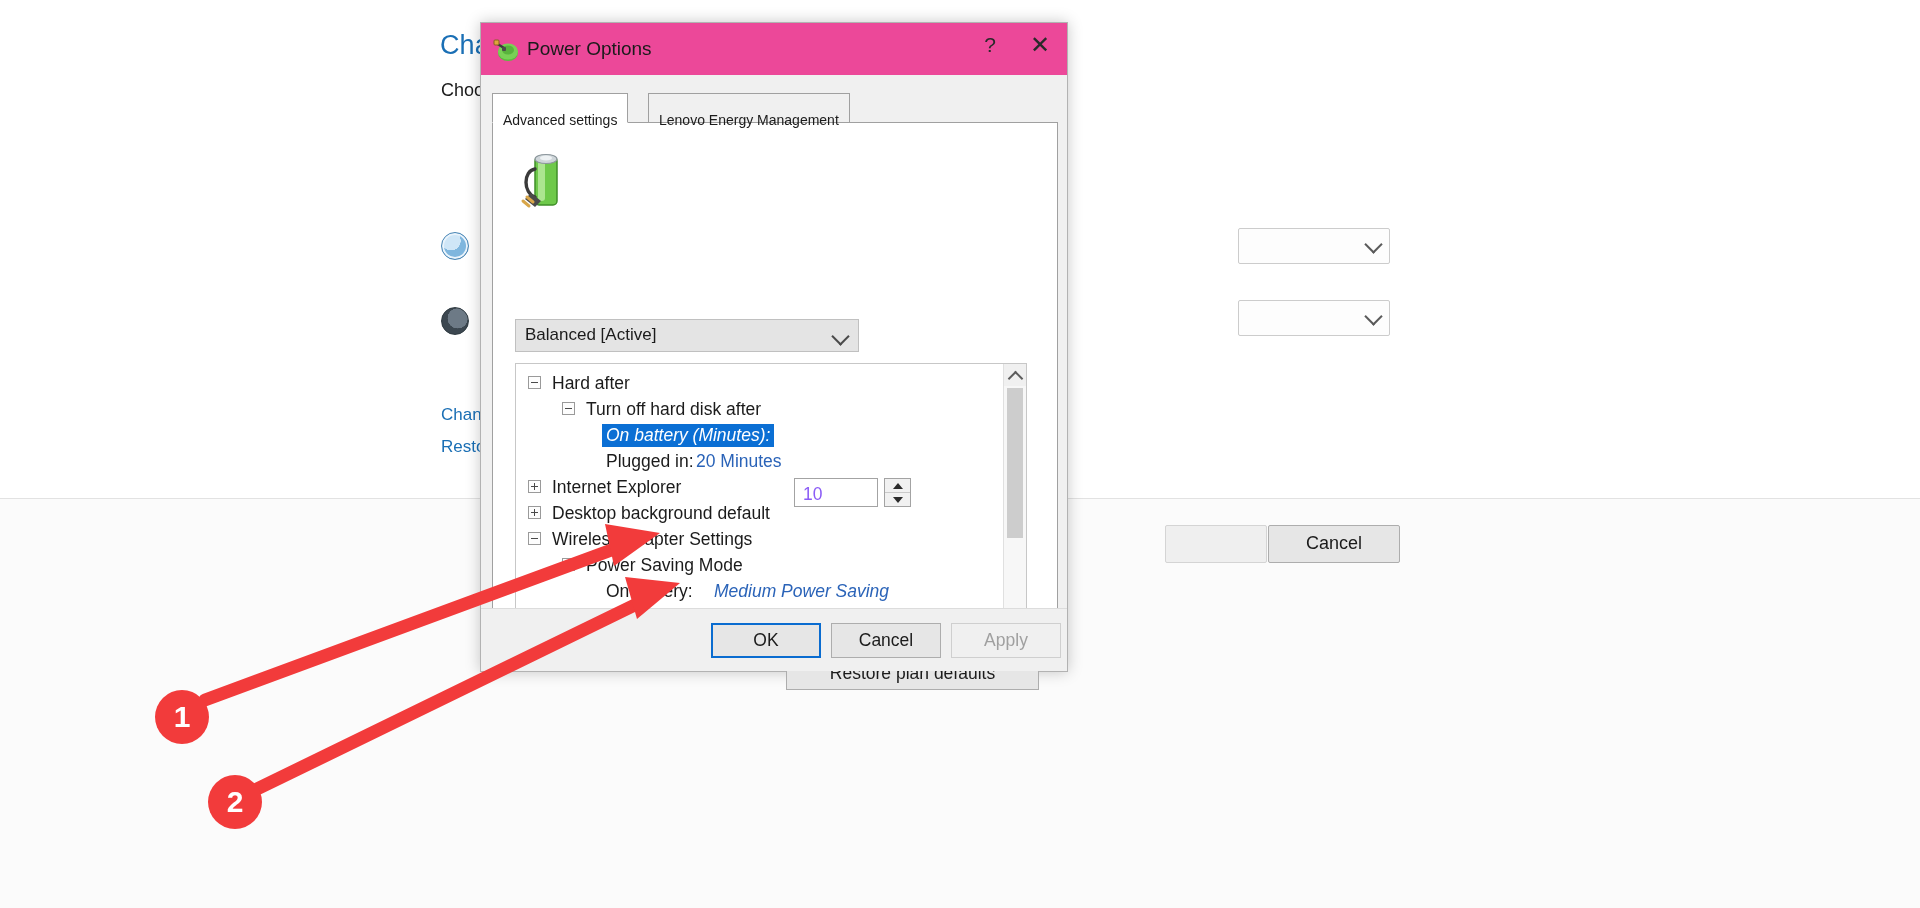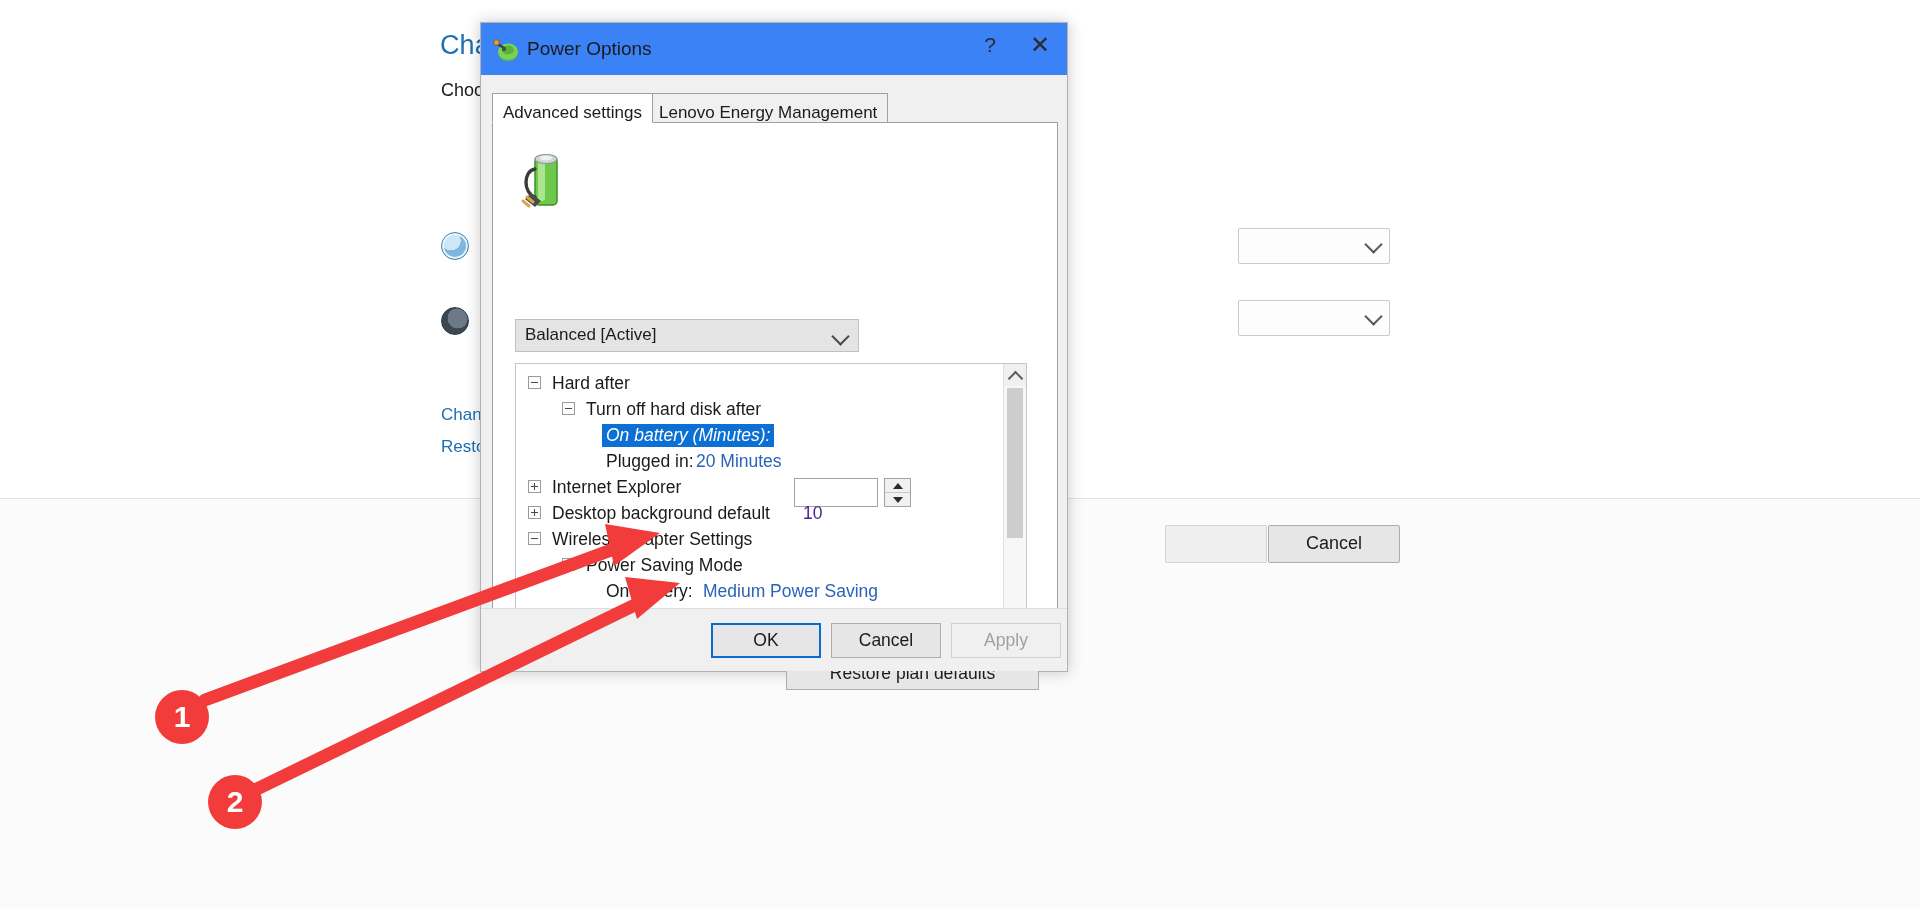--- a/index.html
+++ b/index.html
@@ -52,21 +52,21 @@
     border:1px solid #adadad;background:#e6e6e6;border-radius:2px;
     font-size:18px;color:#1b1b1b;
   }
 
   
   #dialog{
     position:absolute;left:480px;top:22px;width:586px;height:648px;
     background:#f0f0f0;border:1px solid #b2b2b2;
     box-shadow:0 0 14px rgba(0,0,0,.22);
   }
-  #titlebar{position:relative;height:52px;background:#3b82f6;}
+  #titlebar{position:relative;height:52px;background:#ec4899;}
   #title-icon{
     position:absolute;left:12px;top:14px;width:26px;height:25px;
   }
   #title-text{
     position:absolute;left:46px;top:15px;font-size:19px;color:#1b1b1b;white-space:nowrap;
   }
   .tb-btn{
     position:absolute;top:0;width:46px;height:44px;
     display:flex;align-items:center;justify-content:center;
     font-size:21px;color:#2a2a2a;background:transparent;border:0;
@@ -74,22 +74,22 @@
   }
   #help-btn{right:54px;}
   #close-btn{right:4px;font-size:24px;font-weight:300;}
 
   
   #tabstrip{
     position:absolute;left:11px;top:70px;width:566px;height:30px;
   }
   .tab{
     position:absolute;top:0;height:30px;line-height:28px;
-    border:1px solid #a0a0a0;font-size:17px;color:#1b1b1b;
-    padding:5px 10px;box-sizing:border-box;white-space:nowrap;
+    border:1px solid #a0a0a0;font-size:14px;color:#1b1b1b;
+    padding:12px 10px;box-sizing:border-box;white-space:nowrap;
   }
   .tab.active{background:#ffffff;border-bottom-color:#ffffff;z-index:3;}
   .tab.inactive{background:#f0f0f0;z-index:2;text-align:right;}
 
   #tabbody{
     position:absolute;left:11px;top:99px;width:566px;height:499px;
     background:#ffffff;border:1px solid #a0a0a0;box-sizing:border-box;
   }
 
   
@@ -137,21 +137,21 @@
   .sel{
     position:absolute;top:2px;height:23px;line-height:23px;
     background:#0b6fd4;color:#ffffff;padding:0 4px;
   }
 
   
   #spinner{
     position:absolute;left:278px;top:56px;width:84px;height:29px;
     border:1px solid #a3a3a3;background:#ffffff;box-sizing:border-box;
   }
-  #spinner .v{position:absolute;left:8px;top:2px;font-size:17.5px;color:#4c1d95;margin-top:19px;}
+  #spinner .v{position:absolute;left:8px;top:2px;font-size:17.5px;color:#8b5cf6;}
   #spin-btns{
     position:absolute;left:368px;top:56px;width:27px;height:29px;
     border:1px solid #a3a3a3;background:#f1f1f1;box-sizing:border-box;
   }
   #spin-btns .half{position:absolute;left:0;width:25px;height:13px;}
   #spin-btns .up{top:0;border-bottom:1px solid #c9c9c9;}
   #spin-btns .dn{top:14px;}
   .tri{position:absolute;left:8px;width:0;height:0;border-left:5px solid transparent;border-right:5px solid transparent;}
   .tri.u{top:4px;border-bottom:6px solid #2b2b2b;}
   .tri.d{top:4px;border-top:6px solid #2b2b2b;}
@@ -312,21 +312,21 @@
           <span class="txt" style="left:36px;">Wireless Adapter Settings</span>
         </div>
 
         <div class="tnode">
           <span class="box" style="left:46px;"></span>
           <span class="txt" style="left:70px;">Power Saving Mode</span>
         </div>
 
         <div class="tnode">
           <span class="txt" style="left:90px;">On battery:</span>
-          <span class="txt val-link" style="left:187px;">Medium Power Saving</span>
+          <span class="txt val-link" style="left:198px;font-style:italic;">Medium Power Saving</span>
         </div>
 
         <div class="tnode">
           <span class="txt" style="left:90px;">Plugged in:</span>
           <span class="txt val-link" style="left:183px;">Maximum Performance</span>
         </div>
 
         <div class="tnode">
           <span class="box plus" style="left:12px;"></span>
           <span class="txt" style="left:36px;">Sleep</span>

